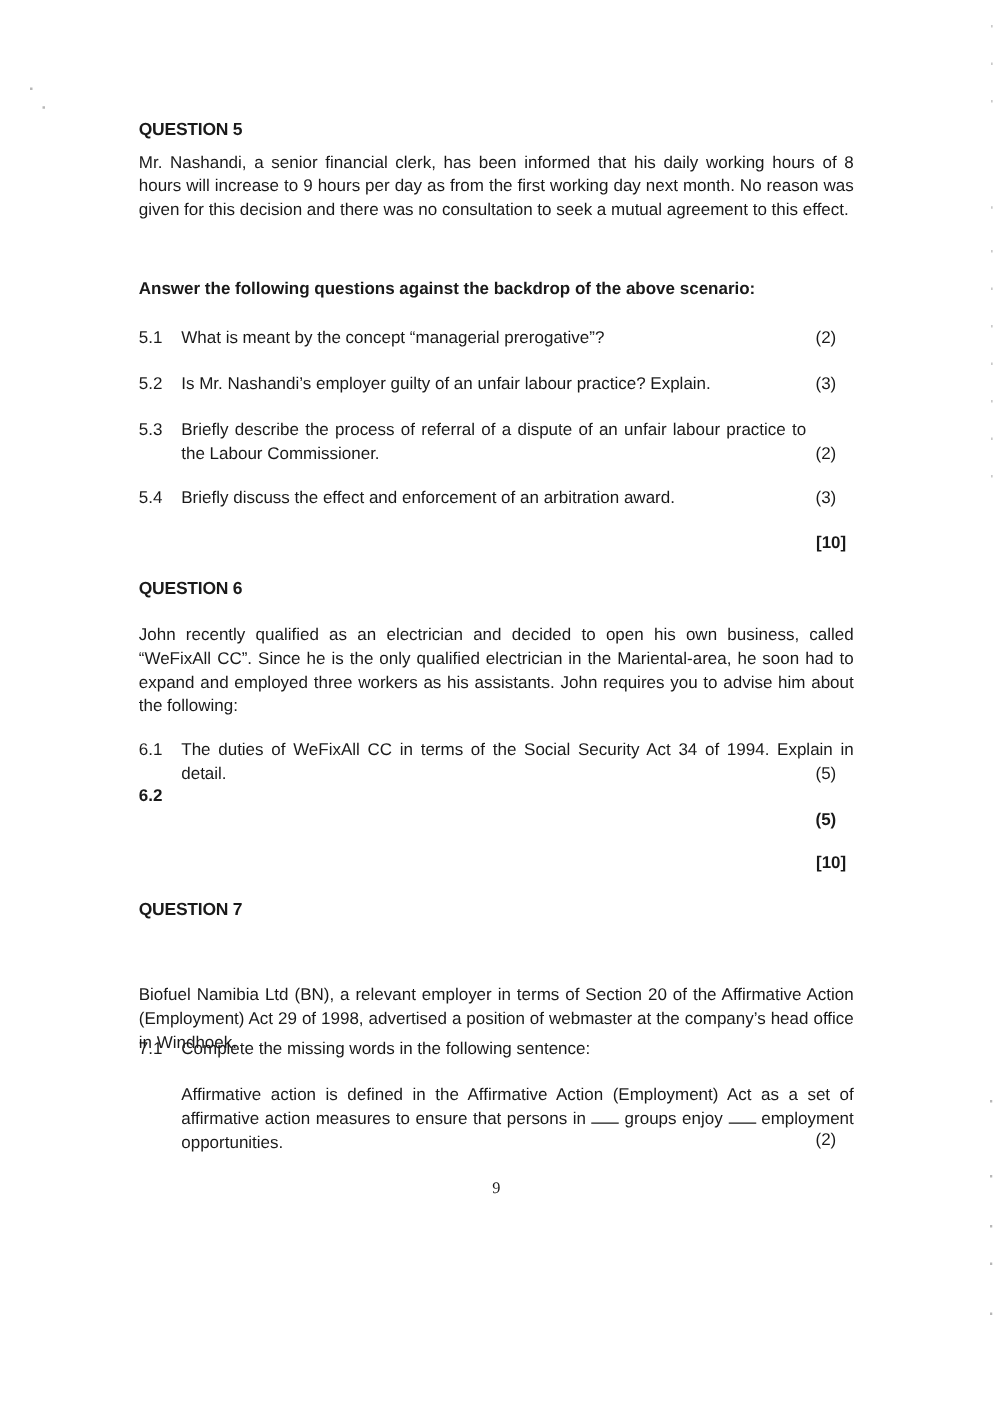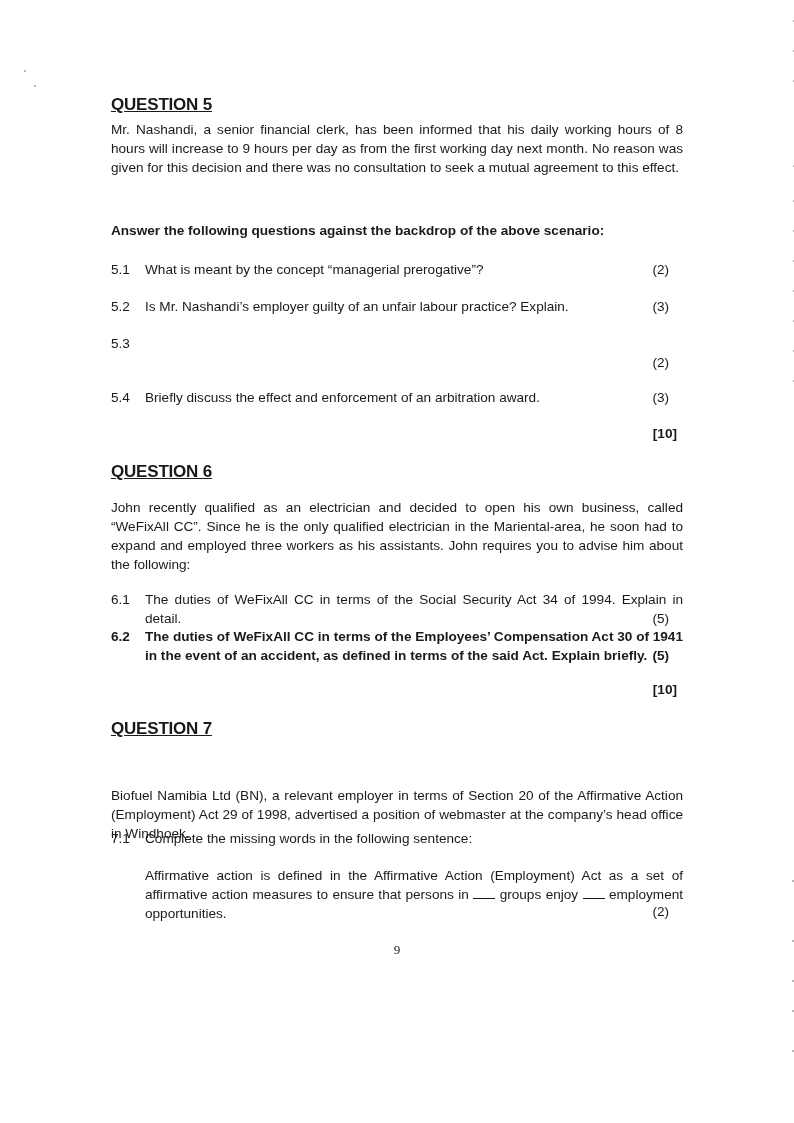--- a/index.html
+++ b/index.html
@@ -4,21 +4,21 @@
   <style>
     html, body { margin: 0; padding: 0; background: #ffffff; }
     body {
       width: 794px; height: 1123px; position: relative; overflow: hidden;
       font-family: "Liberation Sans", sans-serif; color: #1a1a1a;
       font-size: 13.6px;
     }
     .page { position: absolute; left: 111px; top: 0; width: 572px; }
     .abs { position: absolute; }
     .heading {
-      font-weight: bold; text-decoration: underline; font-size: 17px;
+      font-weight: bold; font-size: 14px;
       letter-spacing: -0.2px;
     }
     .para {
       text-align: justify; line-height: 19px; font-size: 13.6px;
       text-align-last: left;
     }
     .bold-line { font-weight: bold; font-size: 13.6px; }
     .q-row { position: absolute; left: 0; width: 572px; line-height: 19px; }
     .q-num { position: absolute; left: 0; top: 0; width: 34px; }
     .q-text { position: absolute; left: 34px; top: 0; width: 500px; }
@@ -50,20 +50,21 @@
   </div>
 
   <div class="q-row" style="top:297px;">
     <span class="q-num">5.2</span>
     <span class="q-text">Is Mr. Nashandi’s employer guilty of an unfair labour practice? Explain.</span>
     <span class="q-marks">(3)</span>
   </div>
 
   <div class="q-row" style="top:334px; height:40px;">
     <span class="q-num">5.3</span>
+    <span class="q-text full" style="width:500px;">Briefly describe the process of referral of a dispute of an unfair labour practice to the Labour Commissioner.</span>
     <span class="q-marks" style="top:19px;">(2)</span>
   </div>
 
   <div class="q-row" style="top:388px;">
     <span class="q-num">5.4</span>
     <span class="q-text">Briefly discuss the effect and enforcement of an arbitration award.</span>
     <span class="q-marks">(3)</span>
   </div>
 
   <div class="total" style="top:426px;">[10]</div>
@@ -73,21 +74,20 @@
   <div class="abs para" style="top:498px; width:572px;">John recently qualified as an electrician and decided to open his own business, called “WeFixAll CC”. Since he is the only qualified electrician in the Mariental-area, he soon had to expand and employed three workers as his assistants. John requires you to advise him about the following:</div>
 
   <div class="q-row" style="top:590px; height:40px;">
     <span class="q-num">6.1</span>
     <span class="q-text full">The duties of WeFixAll CC in terms of the Social Security Act 34 of 1994. Explain in detail.</span>
     <span class="q-marks" style="top:19px;">(5)</span>
   </div>
 
   <div class="q-row" style="top:627px; height:40px;font-weight:bold;">
     <span class="q-num">6.2</span>
-    <span class="q-text full">The duties of WeFixAll CC in terms of the Employees’ Compensation Act 30 of 1941 in the event of an accident, as defined in terms of the said Act. Explain briefly.</span>
     <span class="q-marks" style="top:19px;">(5)</span>
   </div>
 
   <div class="total" style="top:682px;">[10]</div>
 
   <div class="abs heading" style="top:719px;text-align:center;">QUESTION 7</div>
 
   <div class="abs para" style="top:755px; width:572px;margin-top:31px;">Biofuel Namibia Ltd (BN), a relevant employer in terms of Section 20 of the Affirmative Action (Employment) Act 29 of 1998, advertised a position of webmaster at the company’s head office in Windhoek.</div>
 
   <div class="q-row" style="top:829px;">

